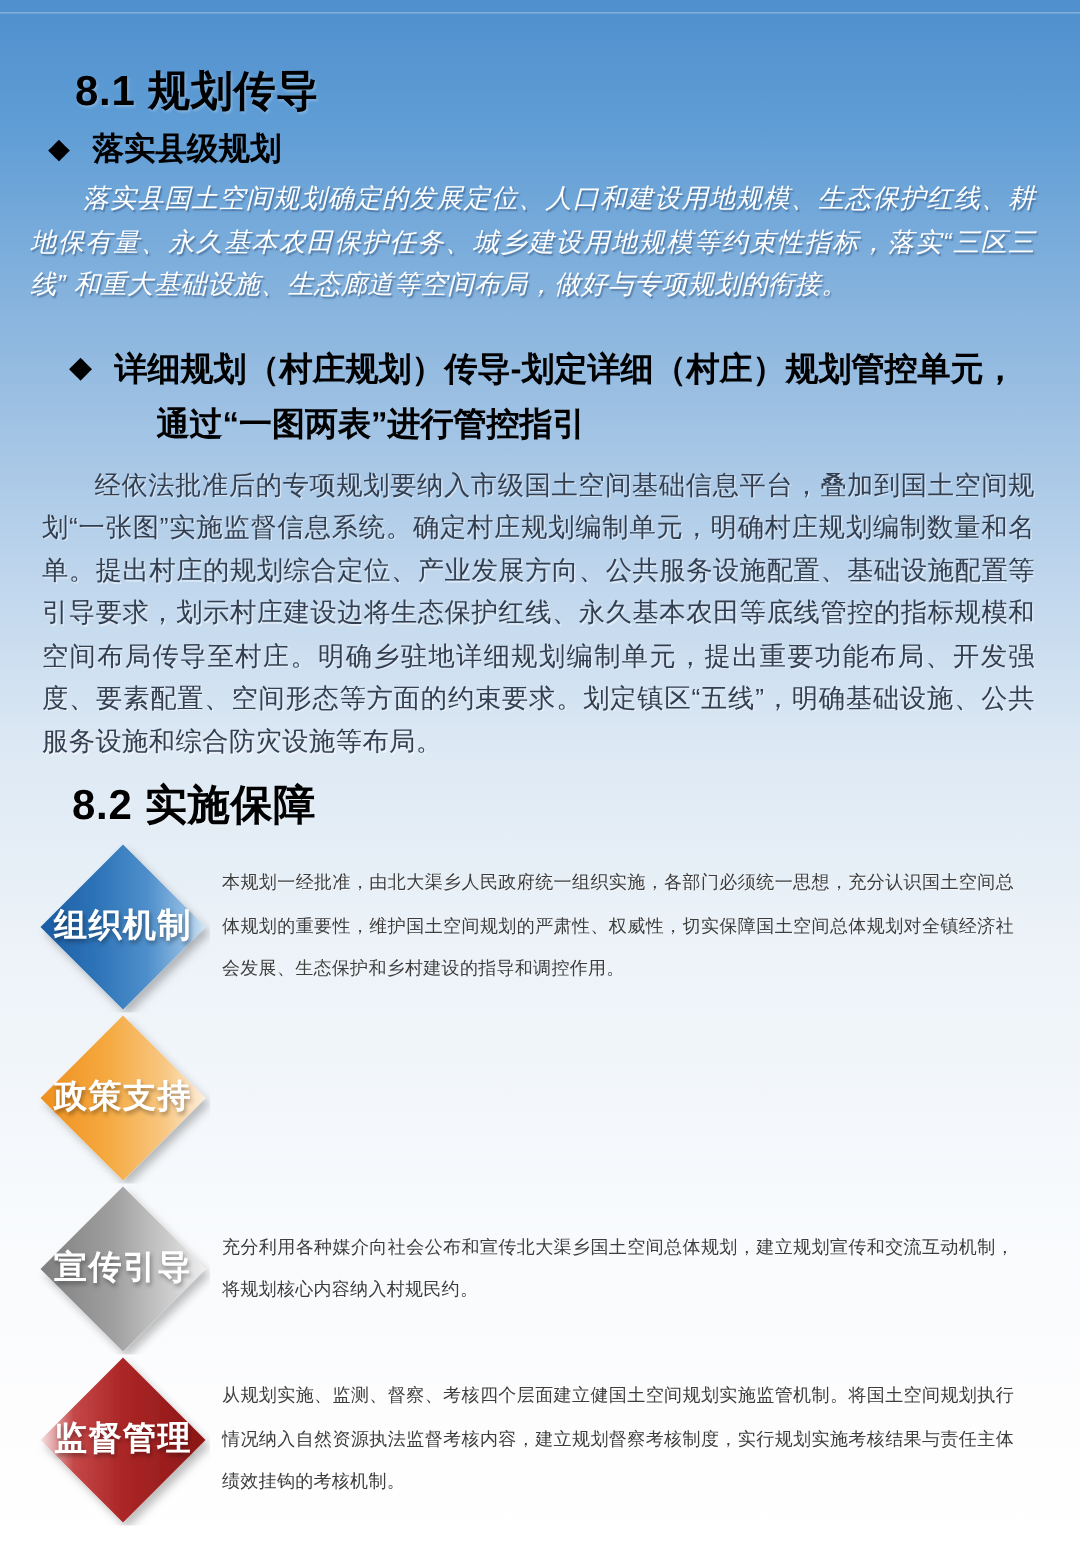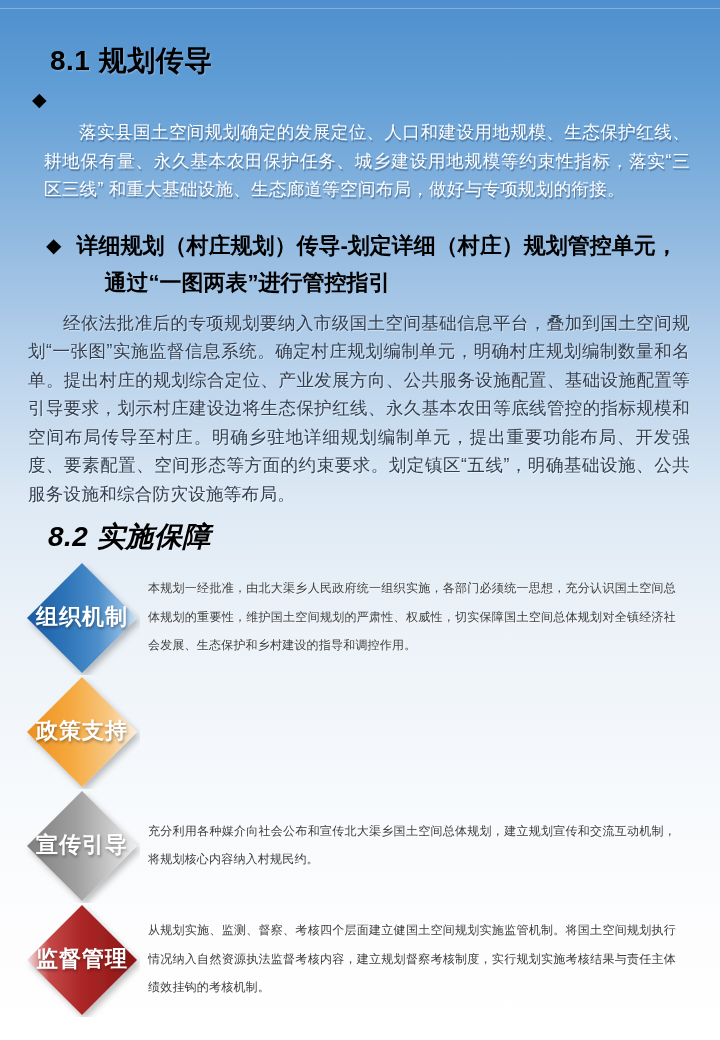--- a/index.html
+++ b/index.html
@@ -10,34 +10,35 @@
       #4f8fcd 0%, #5f9dd5 8%, #82b1dd 18%, #96bce1 24%,
       #bcd4ec 36%, #dde9f4 48%, #ecf2f8 60%, #f6f9fc 75%,
       #fdfdfe 90%, #ffffff 100%);
   }
   .top-line{position:absolute;top:8px;left:0;width:100%;height:1px;background:rgba(255,255,255,.3);}
   .h-black{
     color:#000;font-weight:bold;font-size:28px;line-height:33px;
     margin:0;letter-spacing:.5px;text-shadow:1px 1px 2px rgba(255,255,255,.25);
   }
   .title-81{padding:44px 0 0 50px;}
-  .title-82{padding:12px 0 0 48px;font-style:italic;}
+  .title-82{padding:12px 0 0 48px;}
   .bullet{color:#000;font-weight:bold;display:flex;align-items:flex-start;}
   .bullet-1{margin:11px 0 0 32px;font-size:21px;line-height:24px;}
   .bullet-2{margin:23px 0 0 46px;font-size:22px;line-height:37px;}
   .bullet .glyph{font-size:19px;margin-right:15px;line-height:inherit;}
   .bullet-2 .glyph{font-size:20px;}
   .b2-line2{display:block;padding-left:28px;}
   .para{
     margin:0;text-align:justify;text-indent:2em;
     font-size:17.5px;line-height:28.5px;letter-spacing:.3px;
   }
   .para-white{
-    color:#ffffff;margin:6px 30px 0 44px;
+    color:#ffffff;margin:6px 30px 0 20px;
     text-shadow:1px 1.5px 1px rgba(35,65,105,.5);
+    font-style:italic;
   }
   .para-navy{
     color:#333f50;margin:8px 30px 0 28px;
     text-shadow:1px 1px 0 rgba(255,255,255,.45);
   }
   .mech{margin-top:7px;}
   .mech-row{display:flex;align-items:center;height:114px;}
   .diamond-wrap{position:relative;width:148px;flex:0 0 148px;height:114px;}
   .diamond-wrap svg{position:absolute;left:24px;top:1px;}
   .diamond-label{
@@ -56,20 +57,21 @@
 <body>
 
 <div class="page">
   <div class="top-line"></div>
 
   <section>
     <h1 class="h-black title-81">8.1 规划传导</h1>
 
     <div class="bullet bullet-1">
       <span class="glyph">◆</span>
+      <span>落实县级规划</span>
     </div>
     <p class="para para-white">落实县国土空间规划确定的发展定位、人口和建设用地规模、生态保护红线、耕地保有量、永久基本农田保护任务、城乡建设用地规模等约束性指标，落实“三区三线” 和重大基础设施、生态廊道等空间布局，做好与专项规划的衔接。</p>
 
     <div class="bullet bullet-2">
       <span class="glyph">◆</span>
       <span>
         <span>详细规划（村庄规划）传导-划定详细（村庄）规划管控单元，</span>
         <span class="b2-line2">通过“一图两表”进行管控指引</span>
       </span>
     </div>

